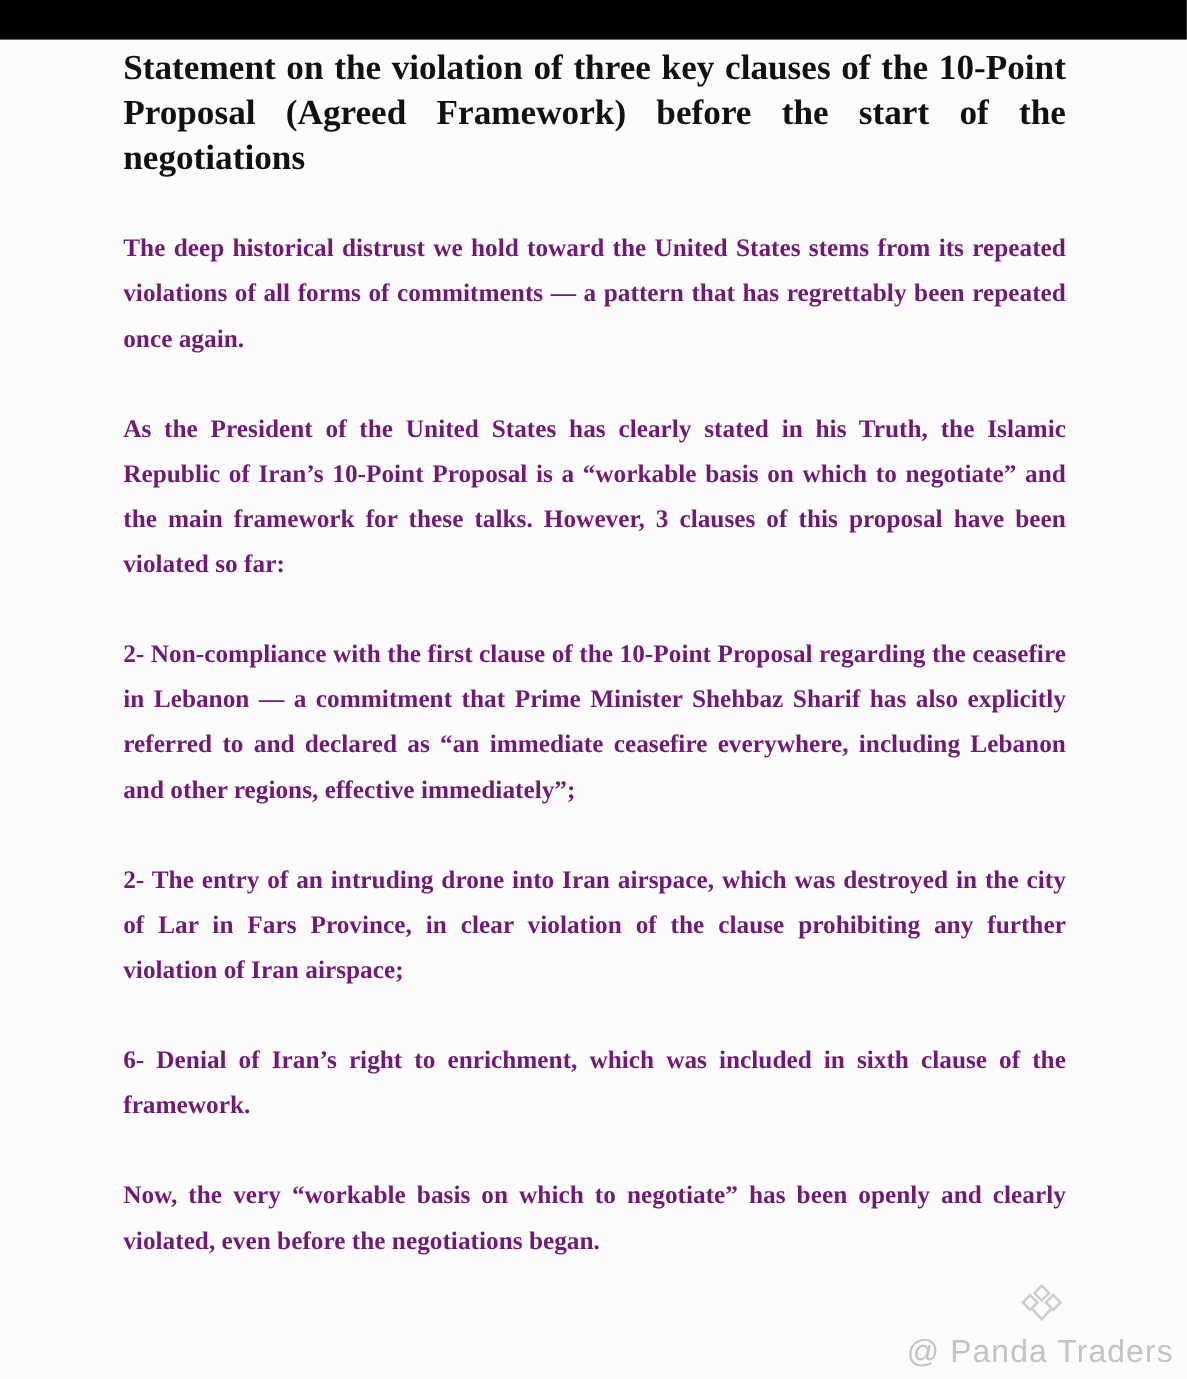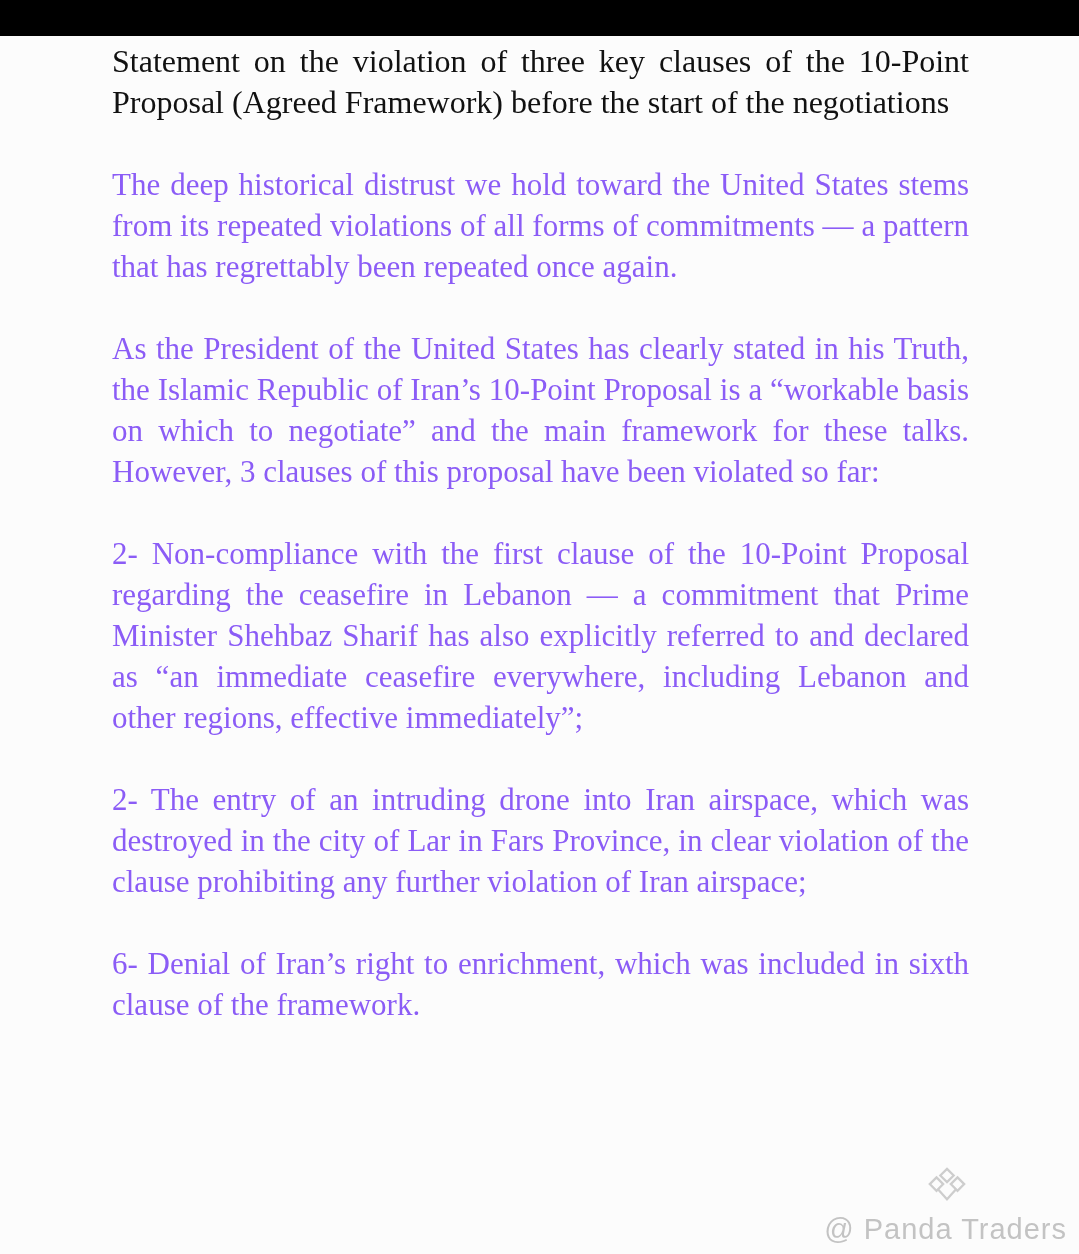--- a/index.html
+++ b/index.html
@@ -26,30 +26,30 @@
     position: absolute;
     top: 36px;
     left: 0;
     width: 1079px;
     box-sizing: border-box;
     padding: 5px 110px 0 112px;
   }
   .doc-title {
     font-size: 32px;
     line-height: 41px;
-    font-weight: normal;
+    font-weight: bold;
     color: #111111;
     text-align: justify;
     margin: 0 0 41px 0;
   }
   .para {
-    font-size: 31px;
+    font-size: 23px;
     line-height: 41px;
-    font-weight: normal;
-    color: #8b5cf6;
+    font-weight: bold;
+    color: #701a75;
     text-align: justify;
     margin: 0 0 41px 0;
   }
   .para:last-child {
     margin-bottom: 0;
   }
   .watermark {
     position: absolute;
     right: 12px;
     bottom: 8px;
@@ -83,20 +83,21 @@
   <p class="para">The deep historical distrust we hold toward the United States stems from its repeated violations of all forms of commitments — a pattern that has regrettably been repeated once again.</p>
 
   <p class="para">As the President of the United States has clearly stated in his Truth, the Islamic Republic of Iran’s 10-Point Proposal is a “workable basis on which to negotiate” and the main framework for these talks. However, 3 clauses of this proposal have been violated so far:</p>
 
   <p class="para">2- Non-compliance with the first clause of the 10-Point Proposal regarding the ceasefire in Lebanon — a commitment that Prime Minister Shehbaz Sharif has also explicitly referred to and declared as “an immediate ceasefire everywhere, including Lebanon and other regions, effective immediately”;</p>
 
   <p class="para">2- The entry of an intruding drone into Iran airspace, which was destroyed in the city of Lar in Fars Province, in clear violation of the clause prohibiting any further violation of Iran airspace;</p>
 
   <p class="para">6- Denial of Iran’s right to enrichment, which was included in sixth clause of the framework.</p>
 
+  <p class="para">Now, the very “workable basis on which to negotiate” has been openly and clearly violated, even before the negotiations began.</p>
 </div>
 
 <div class="watermark">
   <span class="logo">
     <svg viewBox="0 0 44 44" width="42" height="42" fill="none" stroke="#c9c9c9" stroke-width="2.4" stroke-linejoin="miter">
       <path d="M22 4 L29 11 L22 18 L15 11 Z"></path>
       <path d="M11 13 L18 20 L11 27 L4 20 Z"></path>
       <path d="M33 13 L40 20 L33 27 L26 20 Z"></path>
       <path d="M13 26 L22 36 L31 26"></path>
     </svg>

